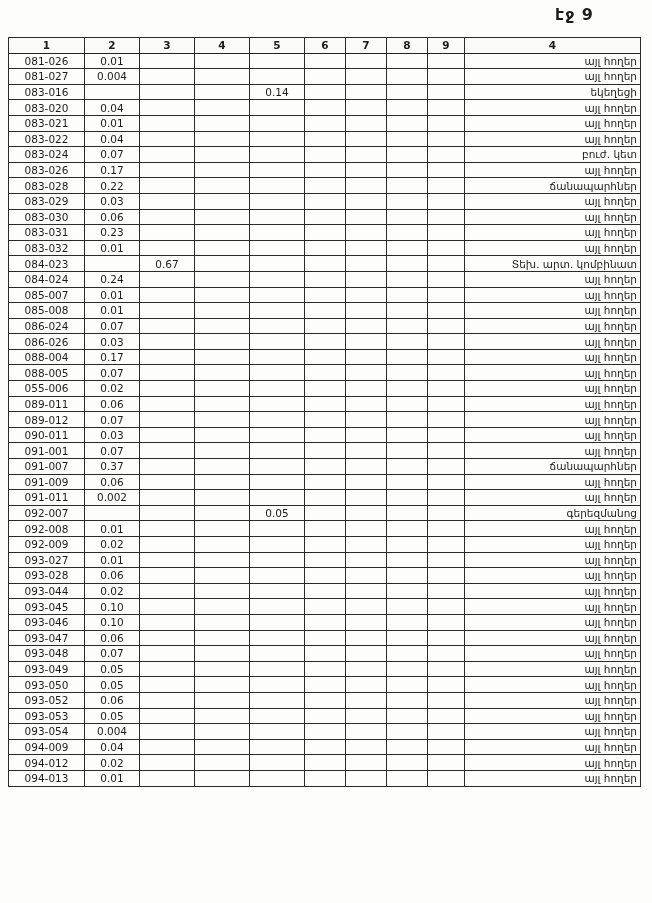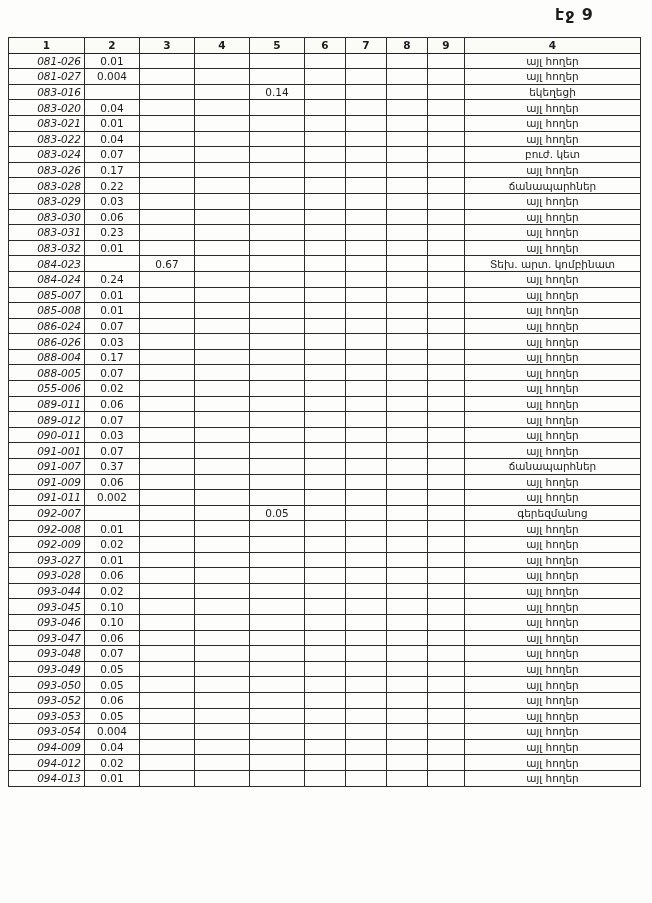--- a/index.html
+++ b/index.html
@@ -41,24 +41,24 @@
     padding: 0 3px;
     overflow: hidden;
     white-space: nowrap;
   }
   table.register th {
     font-weight: bold;
     text-align: center;
     border-bottom: 1.5px solid #222;
     background: #fbfbf8;
   }
-  td.c1  { text-align: right; font-style: italic; }
+  td.c1  { text-align: center; }
   td.c2, td.c3, td.c4, td.c5,
   td.c6, td.c7, td.c8, td.c9 { text-align: center; }
-  td.c10 { text-align: center; position: relative; }
+  td.c10 { text-align: right; position: relative; }
 </style>
 </head>
 <body>
 
 <div class="page">
   <div class="page-label">էջ 9</div>
 
   <table class="register">
     <colgroup>
       <col style="width:76px">

